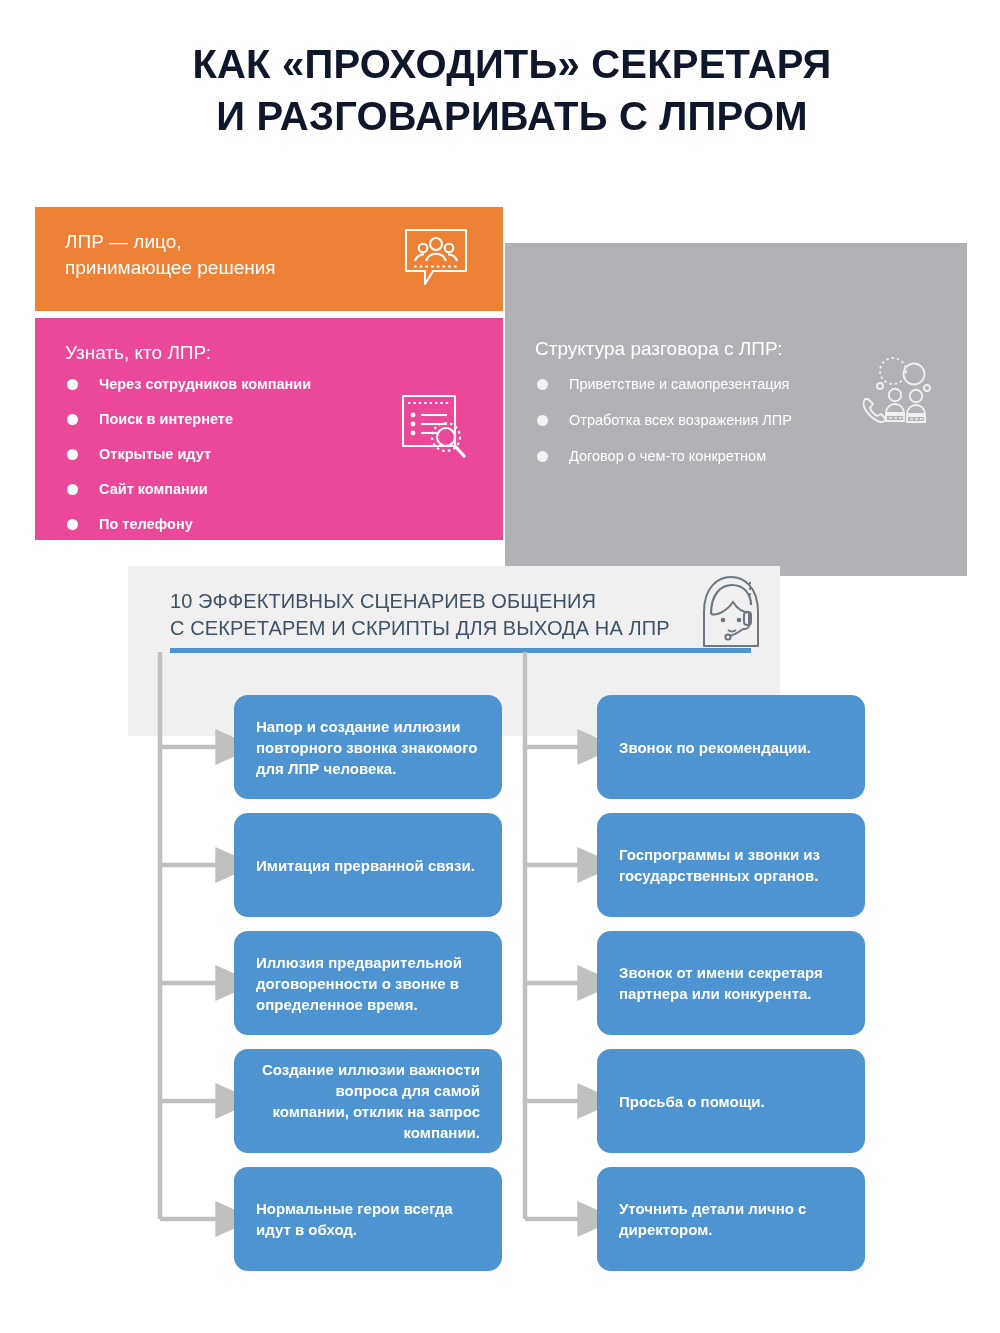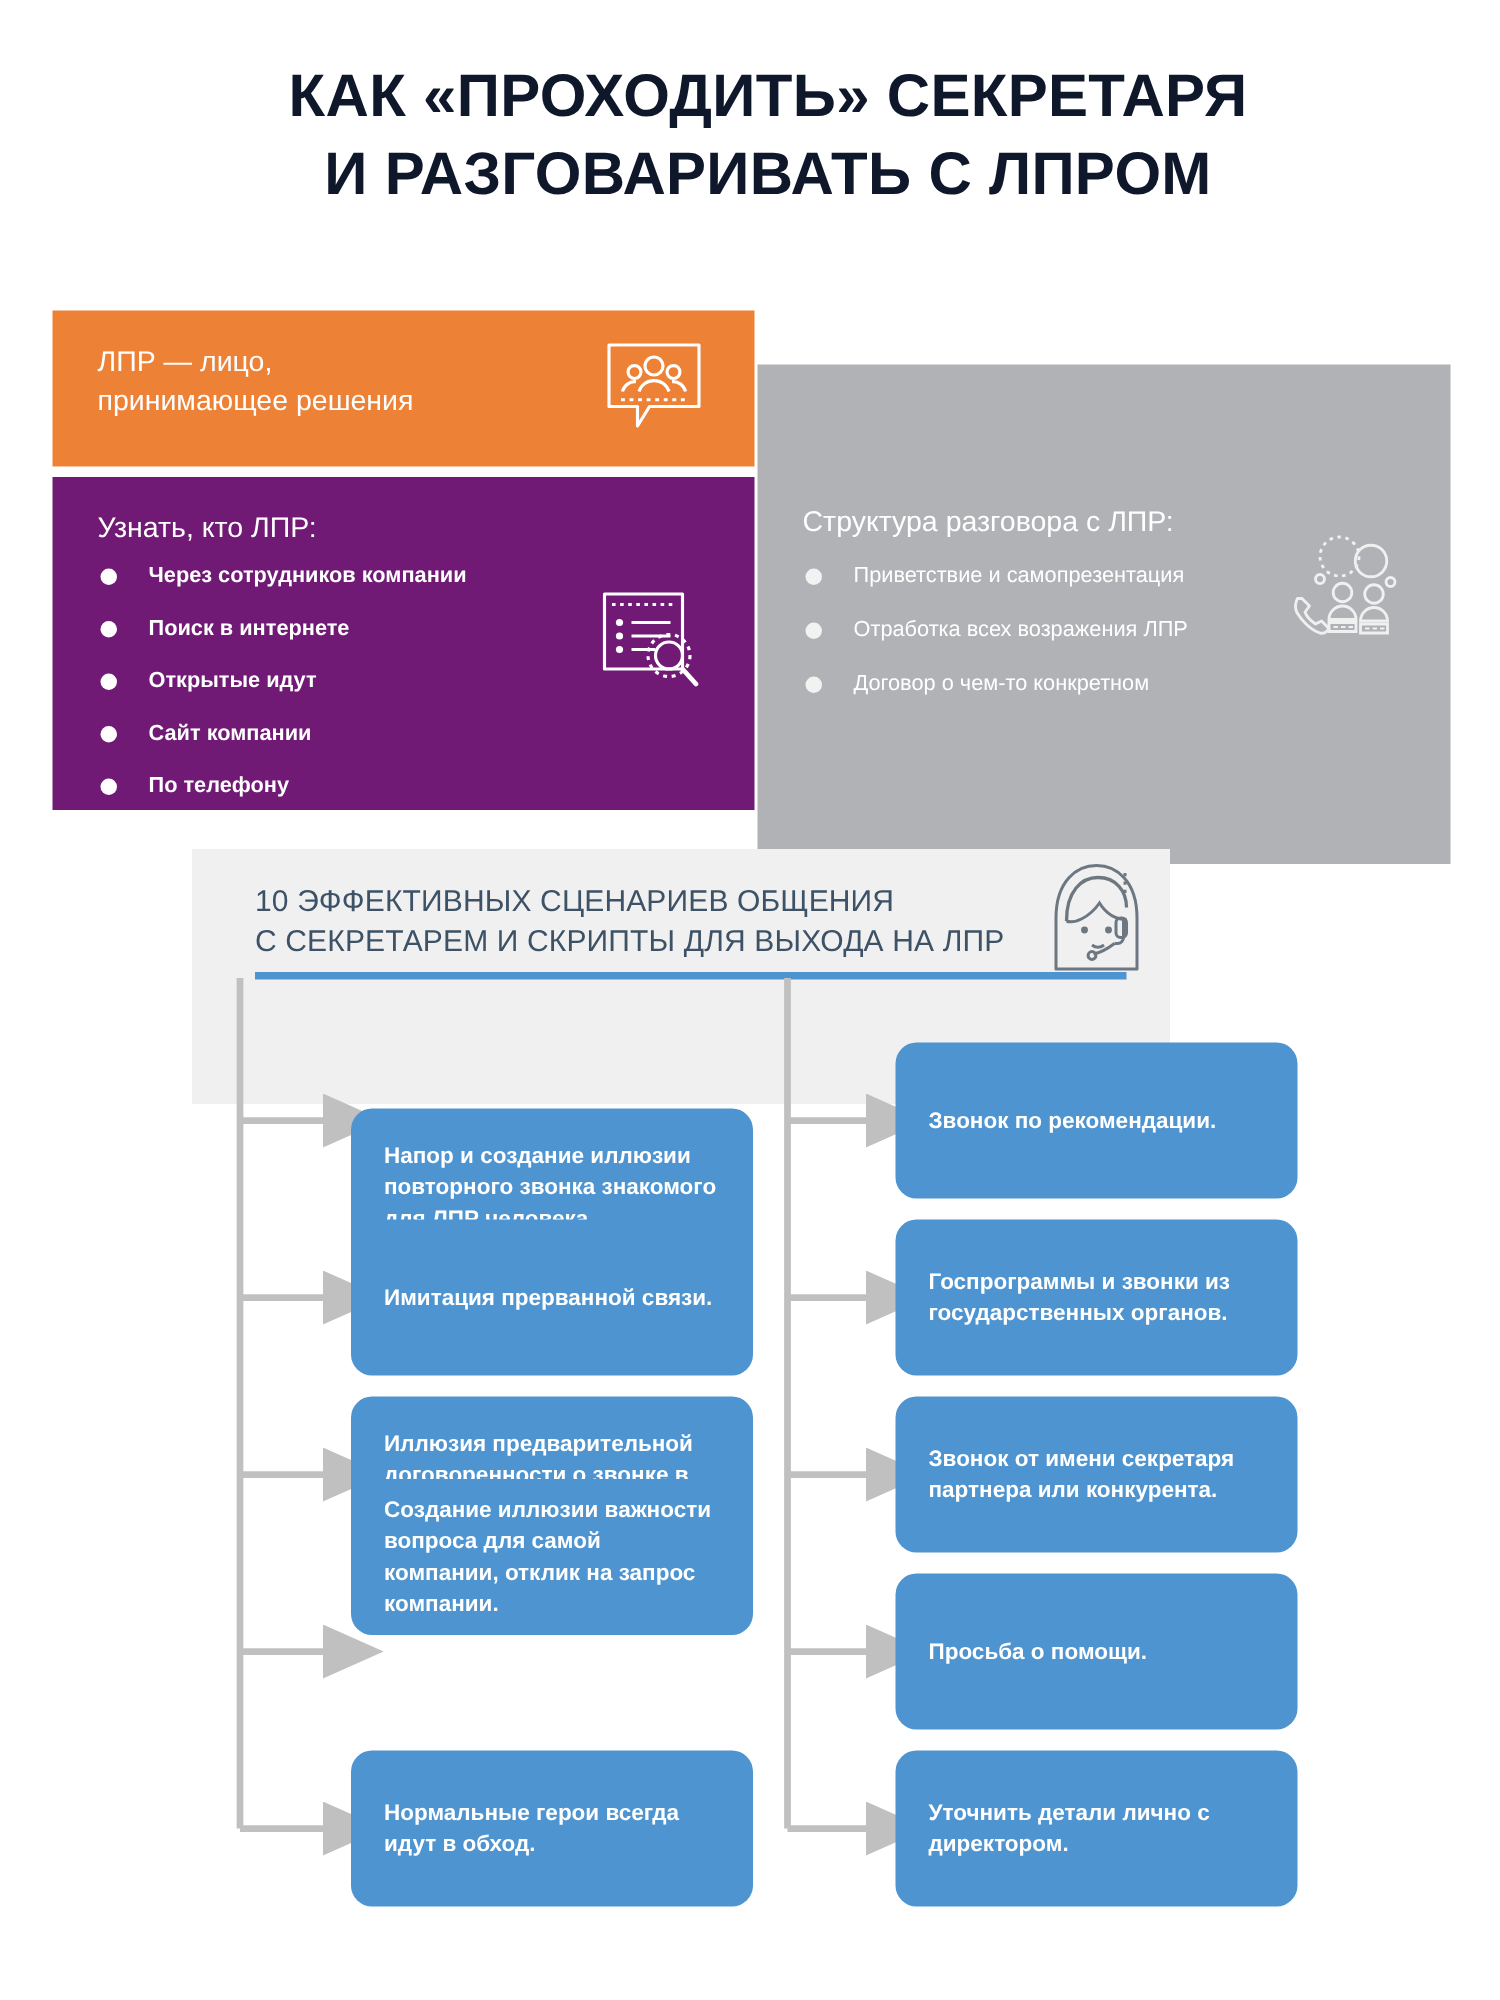--- a/index.html
+++ b/index.html
@@ -43,21 +43,21 @@
     box-sizing: border-box;
   }
   .card-orange {
     left: 35px; top: 207px;
     width: 468px; height: 104px;
     background: #ed8136;
   }
   .card-green {
     left: 35px; top: 318px;
     width: 468px; height: 222px;
-    background: #701a75;
+    background: #ec4899;
     padding-left: 12px;
   }
   .card-gray {
     left: 505px; top: 207px;
     width: 462px; height: 333px;
     background: #b0b2b5;
     margin-top: 36px;
   }
 
   .card-title {
@@ -296,30 +296,30 @@
 
       <path d="M525 652 V1219"></path>
       <path d="M525 747 H580" marker-end="url(#ah)"></path>
       <path d="M525 865 H580" marker-end="url(#ah)"></path>
       <path d="M525 983 H580" marker-end="url(#ah)"></path>
       <path d="M525 1101 H580" marker-end="url(#ah)"></path>
       <path d="M525 1219 H580" marker-end="url(#ah)"></path>
     </g>
   </svg>
 
-  <div class="fbox" style="left:234px; top:695px;margin-top:44px;">
+  <div class="fbox" style="left:234px; top:695px;">
     <span>Напор и создание иллюзии повторного звонка знакомого для ЛПР человека.</span>
   </div>
   <div class="fbox" style="left:234px; top:813px;">
     <span>Имитация прерванной связи.</span>
   </div>
   <div class="fbox" style="left:234px; top:931px;">
     <span>Иллюзия предварительной договоренности о звонке в определенное время.</span>
   </div>
-  <div class="fbox" style="left:234px; top:986px;">
+  <div class="fbox" style="left:234px; top:1049px;text-align:right;">
     <span>Создание иллюзии важности вопроса для самой компании, отклик на запрос компании.</span>
   </div>
   <div class="fbox" style="left:234px; top:1167px;">
     <span>Нормальные герои всегда идут в обход.</span>
   </div>
 
   <div class="fbox" style="left:597px; top:695px;">
     <span>Звонок по рекомендации.</span>
   </div>
   <div class="fbox" style="left:597px; top:813px;">

